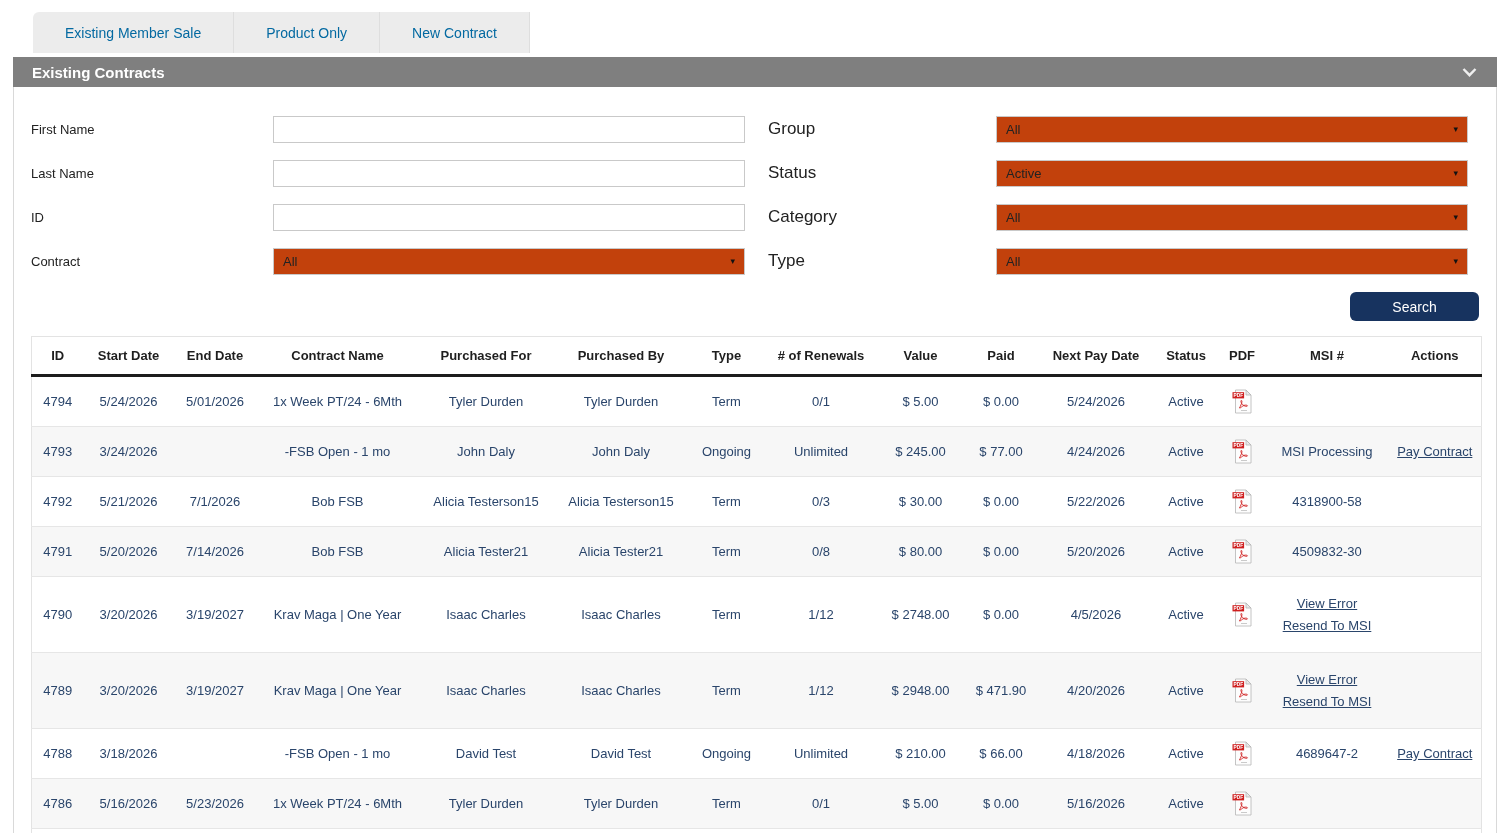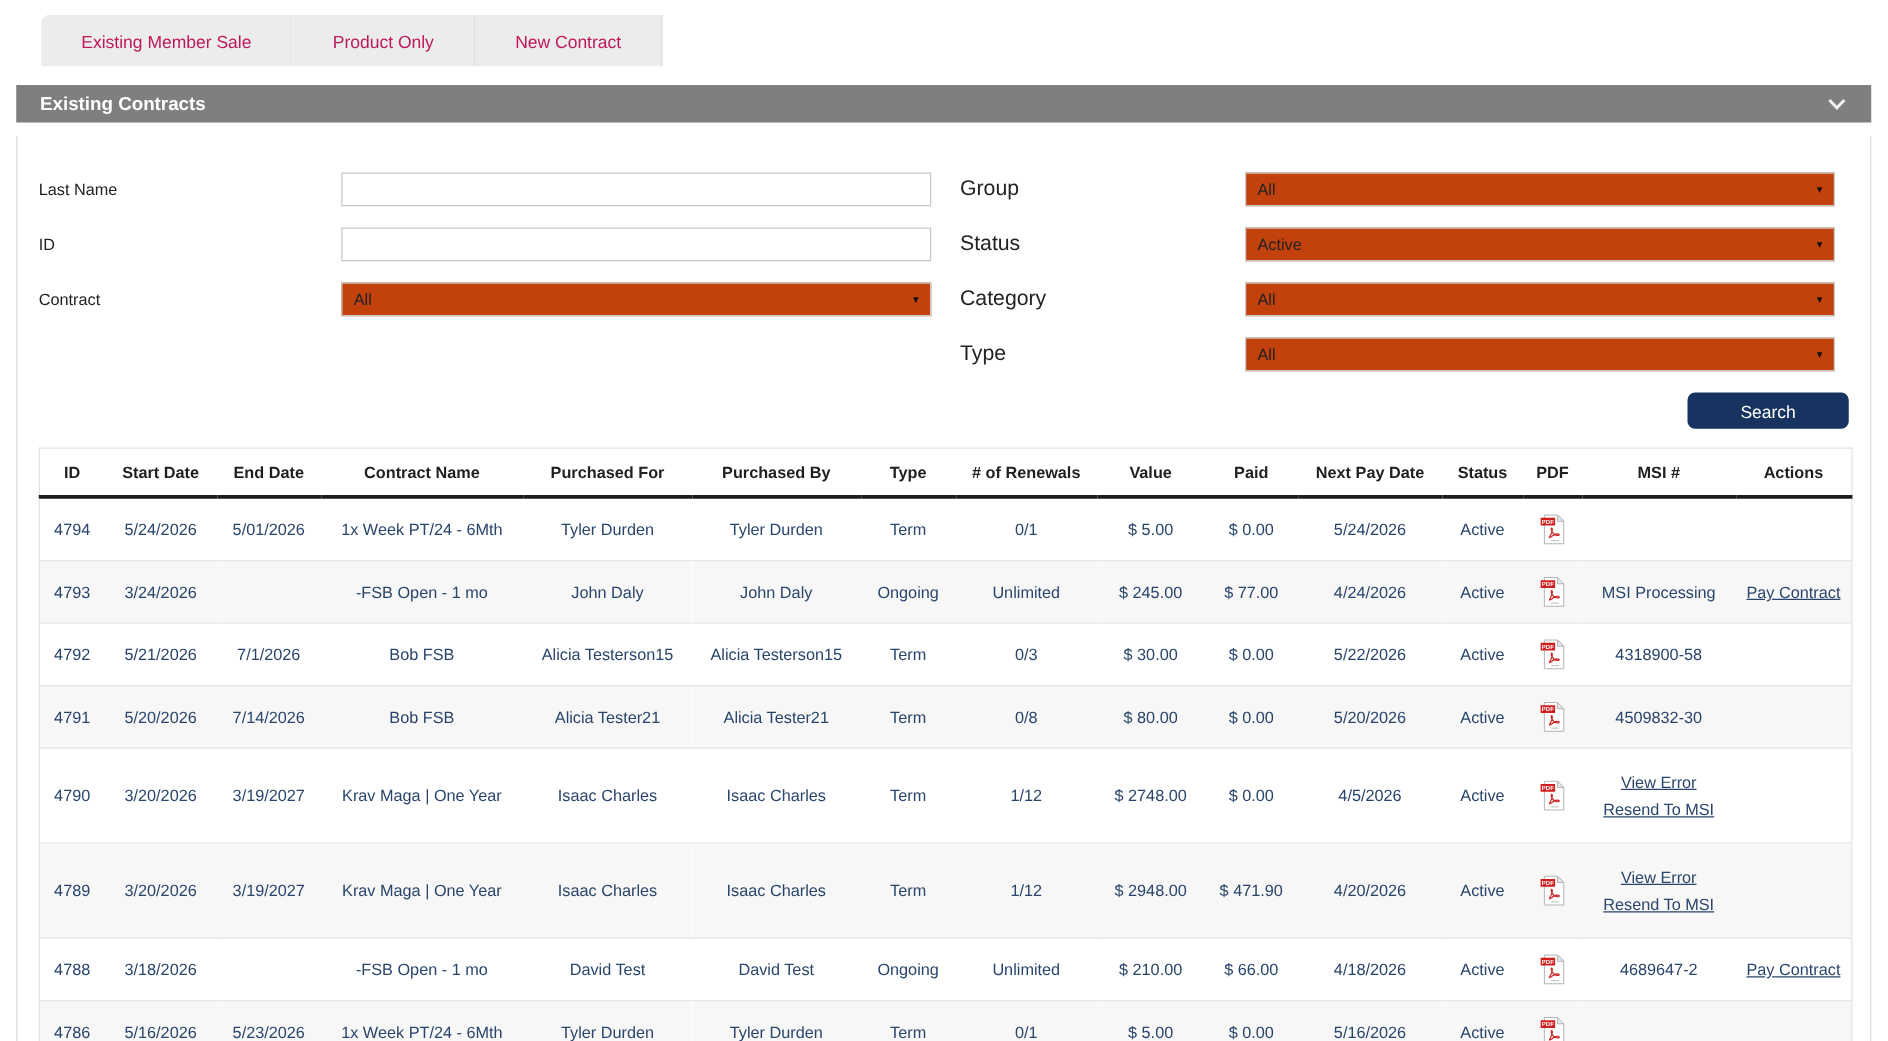--- a/index.html
+++ b/index.html
@@ -6,32 +6,32 @@
   html,body { margin:0; padding:0; background:#fff; }
   body {
     width:1510px; height:833px; overflow:hidden;
     font-family:"Liberation Sans", sans-serif; color:#222;
   }
 
   
   .tabbar { display:flex; align-items:flex-start; margin:12px 0 0 33px; height:45px; }
   .tab {
     height:41px; display:flex; align-items:center; justify-content:center;
-    background:#ececec; color:#be185d; font-size:14px; padding:14px 32px;
+    background:#ececec; color:#0369a1; font-size:14px; padding:14px 32px;
     border-right:1px solid #dedede; cursor:pointer; white-space:nowrap;
   }
   .tab:first-child { border-radius:6px 0 0 0; }
   .tab.active {
     background:#7f7f7f; color:#fff; height:45px; border:none;
     border-radius:7px 7px 0 0; padding:0 36px;
   }
 
   
   .panel-head {
-    margin:11px 13px; height:30px; background:#7f7f7f; color:#fff;
+    margin:0 13px; height:30px; background:#7f7f7f; color:#fff;
     display:flex; align-items:center; padding:0 19px; font-size:15px; font-weight:bold;gap:12px;
   }
   .panel-head .chev { margin-left:auto; display:flex; align-items:center; cursor:pointer; }
 
   
   .panel {
     margin:0 13px; background:#fff; min-height:735px;
     border-left:1px solid #d9d9d9; border-right:1px solid #d9d9d9;
     padding:28px 17px 10px 17px;
   }
@@ -108,20 +108,24 @@
     <svg width="17" height="11">
       <path d="M2.5 2 L8.5 8.2 L14.5 2" stroke="#efefef" stroke-width="2.4" fill="none"></path>
     </svg>
   </span>
 </div>
 
 <div class="panel">
 
   <div class="filters">
     <div class="fcol left">
+      <div class="frow">
+        <label>First Name</label>
+        <input class="tinput" type="text" value="" style="">
+      </div>
       <div class="frow">
         <label>Last Name</label>
         <input class="tinput" type="text" value="" style="">
       </div>
       <div class="frow">
         <label>ID</label>
         <input class="tinput" type="text" value="" style="">
       </div>
       <div class="frow">
         <label>Contract</label>

